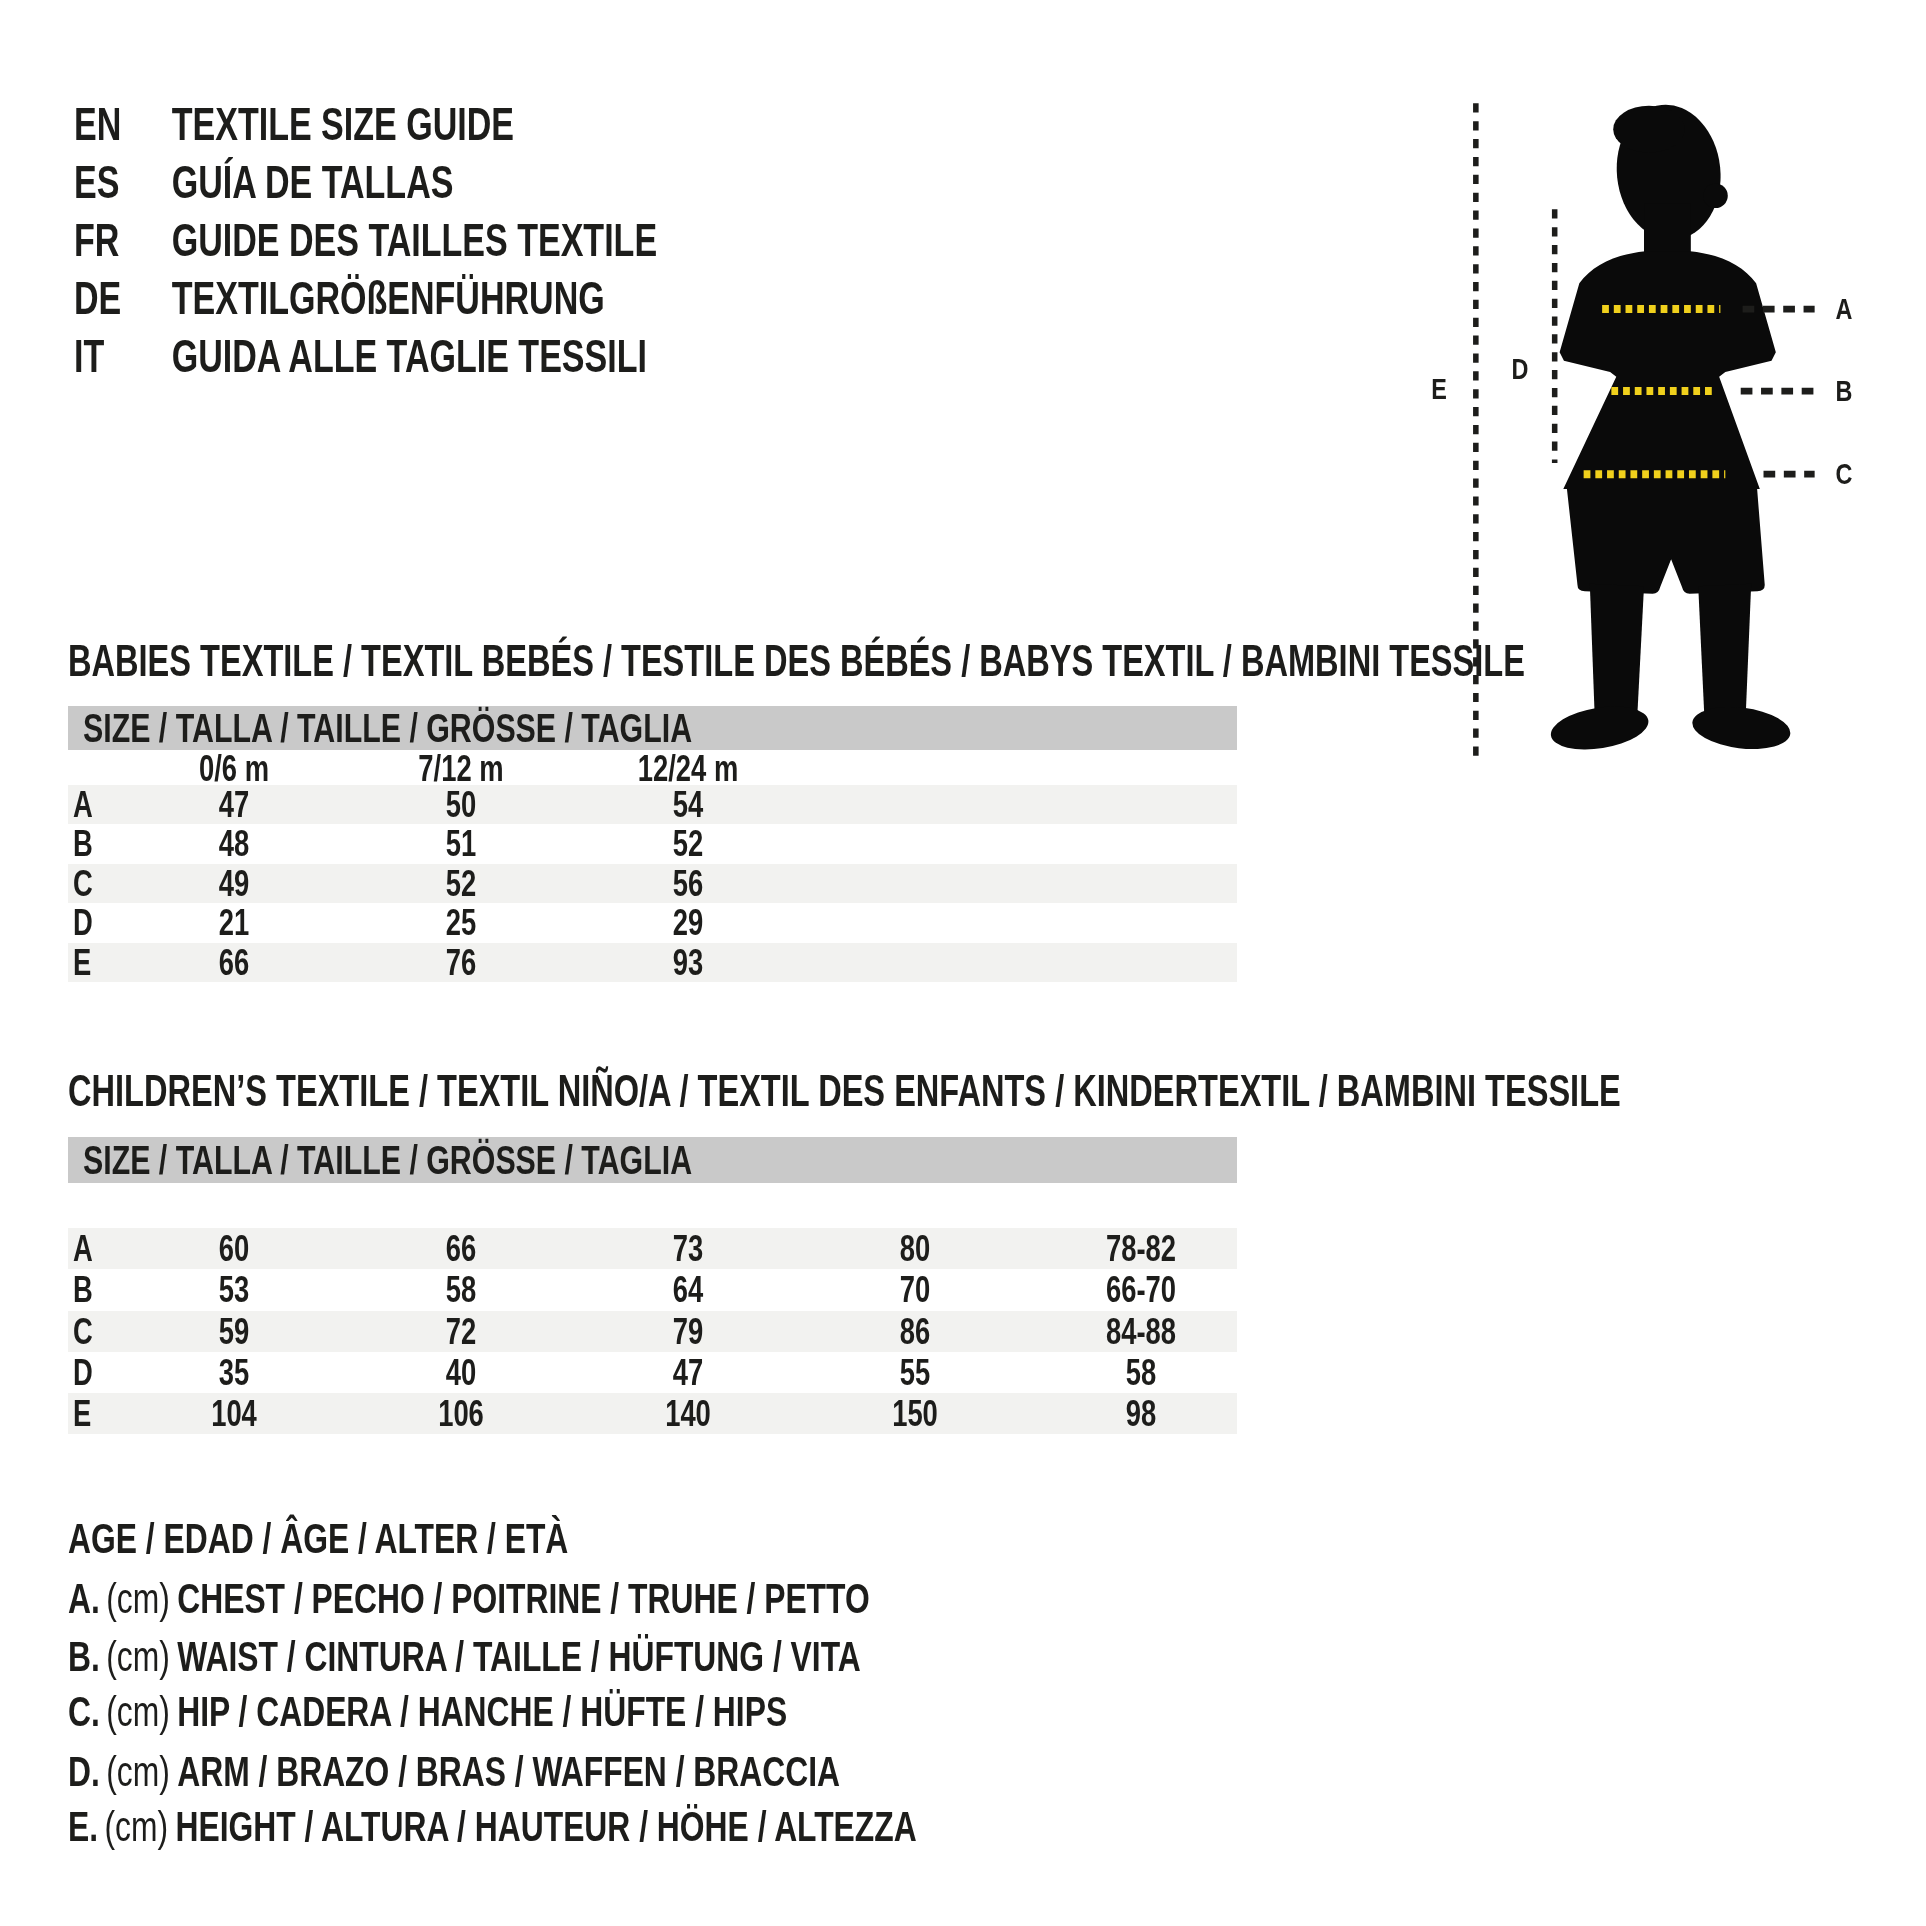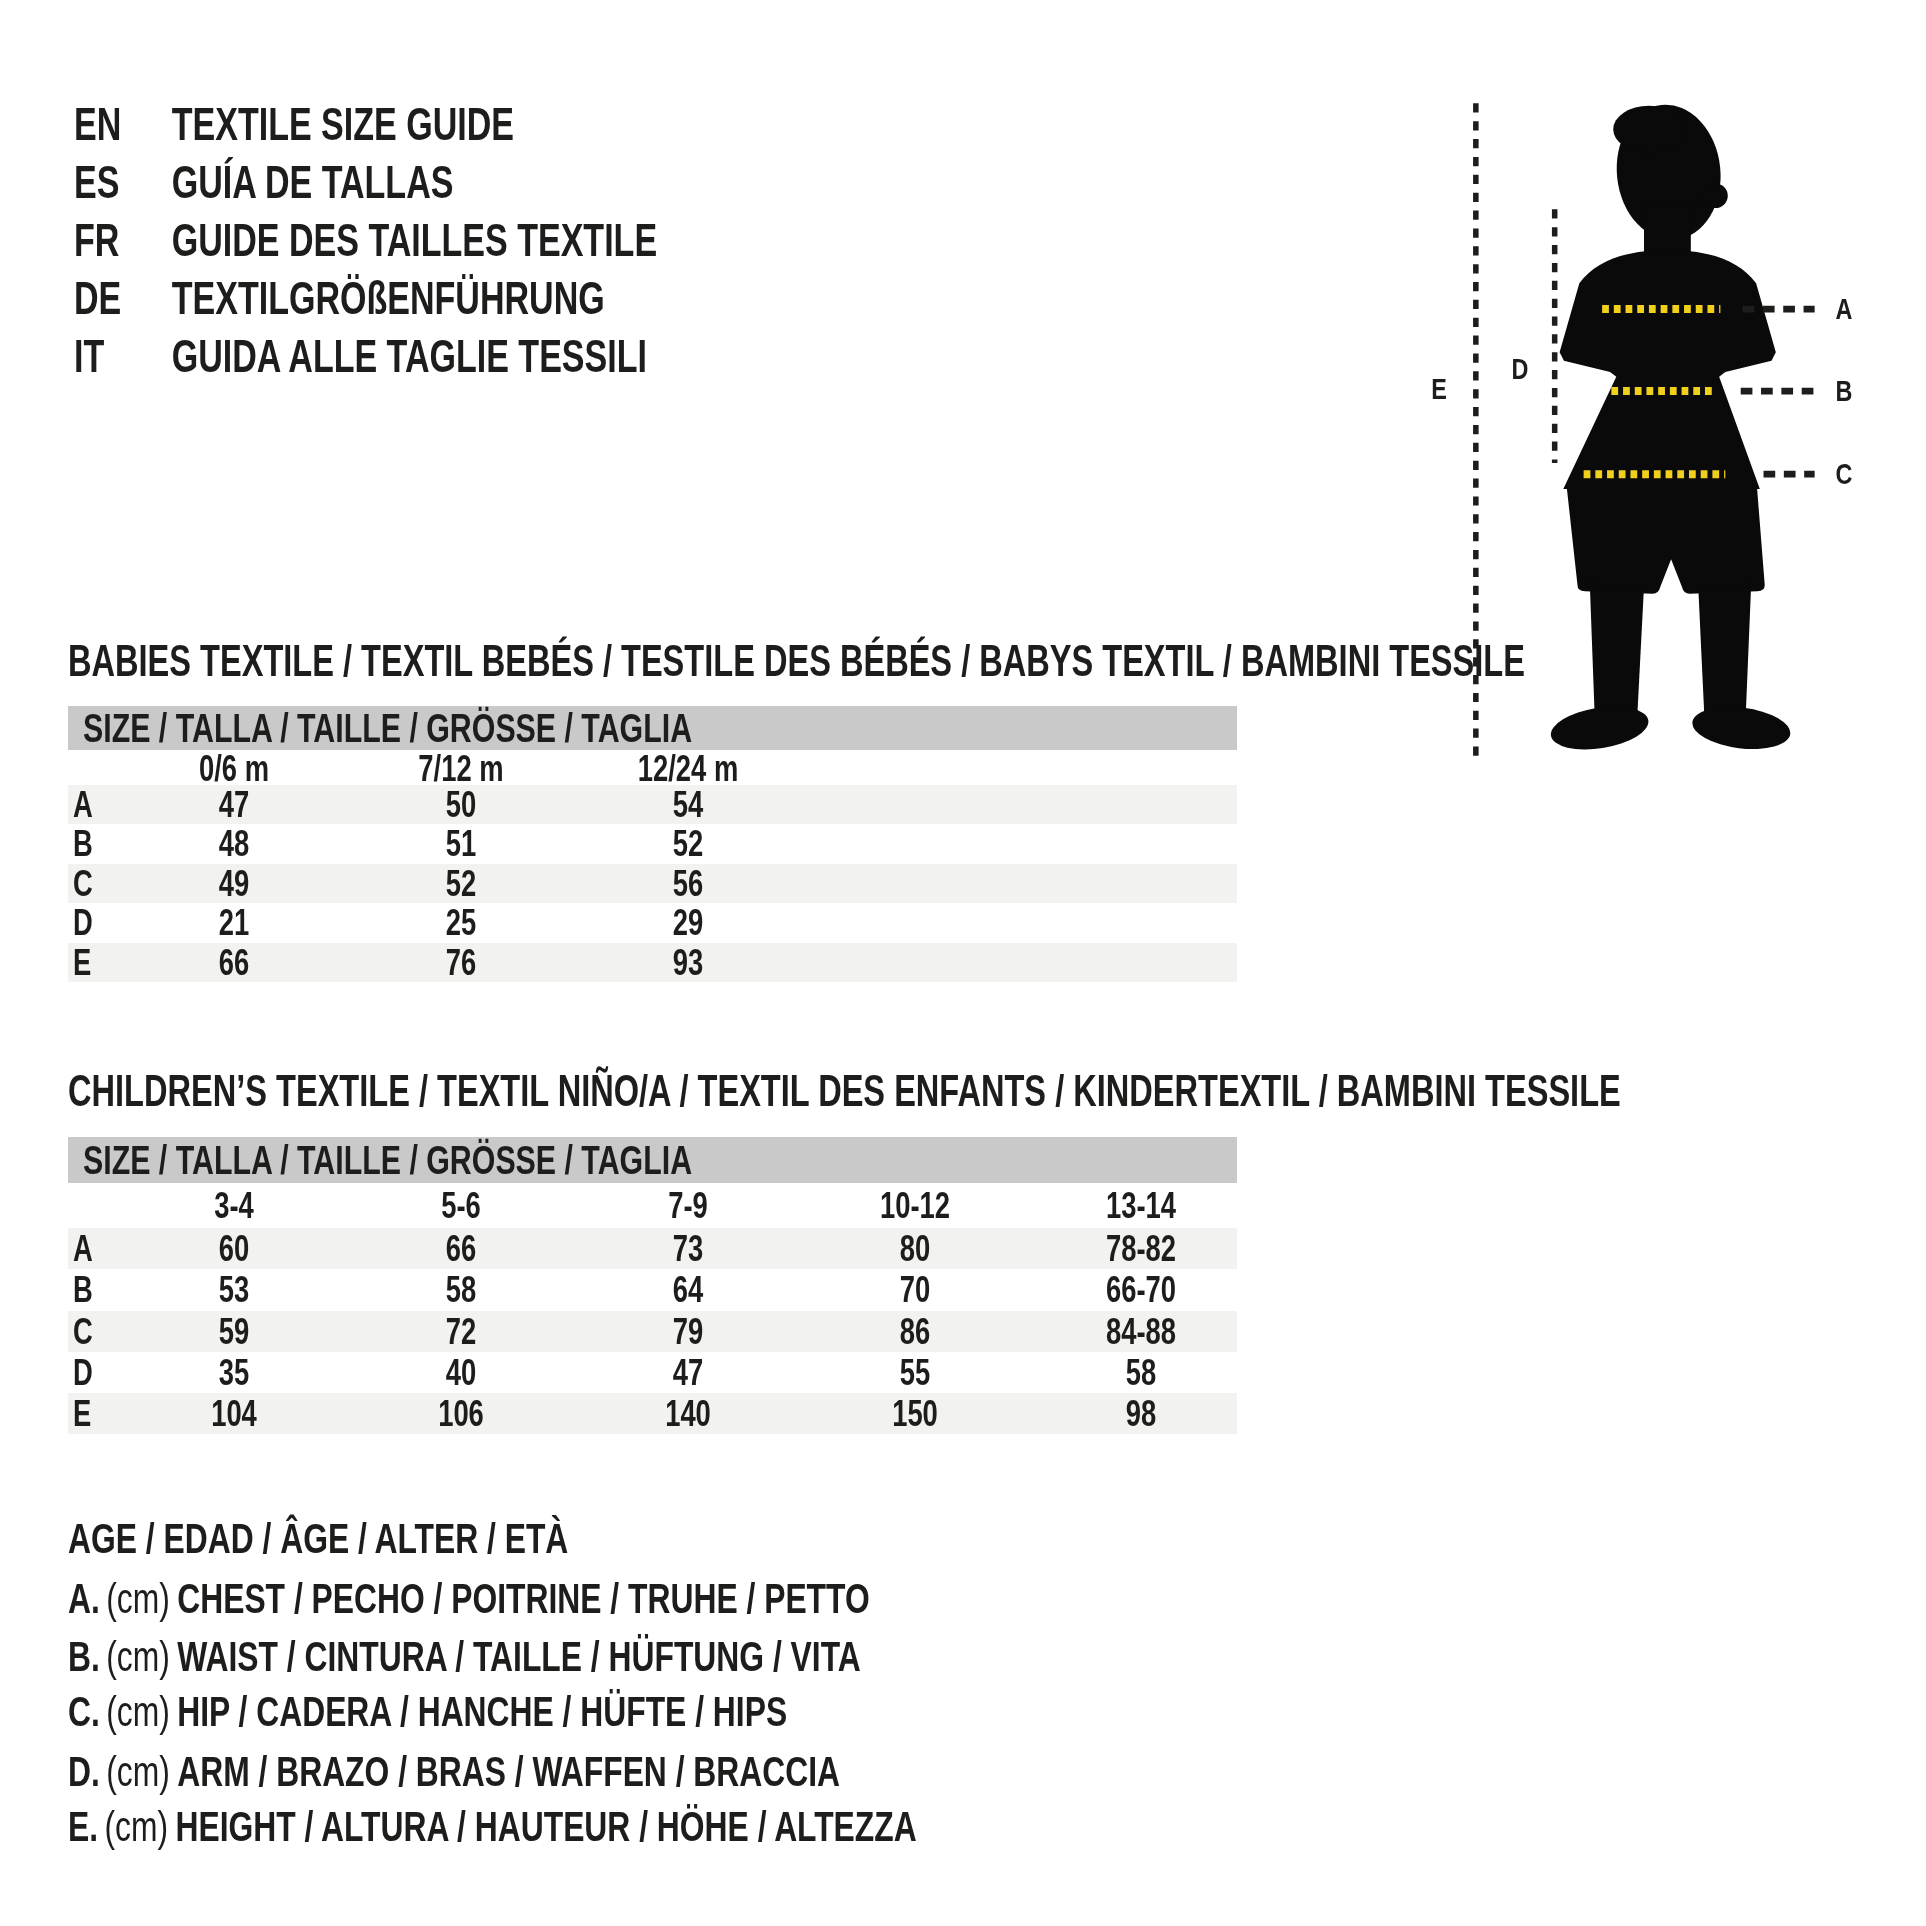--- a/index.html
+++ b/index.html
@@ -159,27 +159,20 @@
     <span class="num fs60" style="left:393px;">76</span>
     <span class="num fs60" style="left:620px;">93</span>
   </div>
 
   <div class="t fs72" style="left:68px; top:1069px;">CHILDREN’S TEXTILE / TEXTIL NIÑO/A / TEXTIL DES ENFANTS / KINDERTEXTIL / BAMBINI TESSILE</div>
 
   <div class="band graybar" style="top:1137px; height:46px; line-height:46px;">
     <span class="bartext fs66" style="line-height:46px;">SIZE / TALLA / TAILLE / GRÖSSE / TAGLIA</span>
   </div>
 
-  <div class="band" style="top:1183px; height:45px; line-height:45px;">
-    <span class="num fs60" style="left:166px;">3-4</span>
-    <span class="num fs60" style="left:393px;">5-6</span>
-    <span class="num fs60" style="left:620px;">7-9</span>
-    <span class="num fs60" style="left:847px;">10-12</span>
-    <span class="num fs60" style="left:1073px;">13-14</span>
-  </div>
 
   <div class="band shaded" style="top:1228px; height:41px; line-height:41px;">
     <span class="rowlab fs60">A</span>
     <span class="num fs60" style="left:166px;">60</span>
     <span class="num fs60" style="left:393px;">66</span>
     <span class="num fs60" style="left:620px;">73</span>
     <span class="num fs60" style="left:847px;">80</span>
     <span class="num fs60" style="left:1073px;">78-82</span>
   </div>
   <div class="band" style="top:1269px; height:41px; line-height:41px;">

